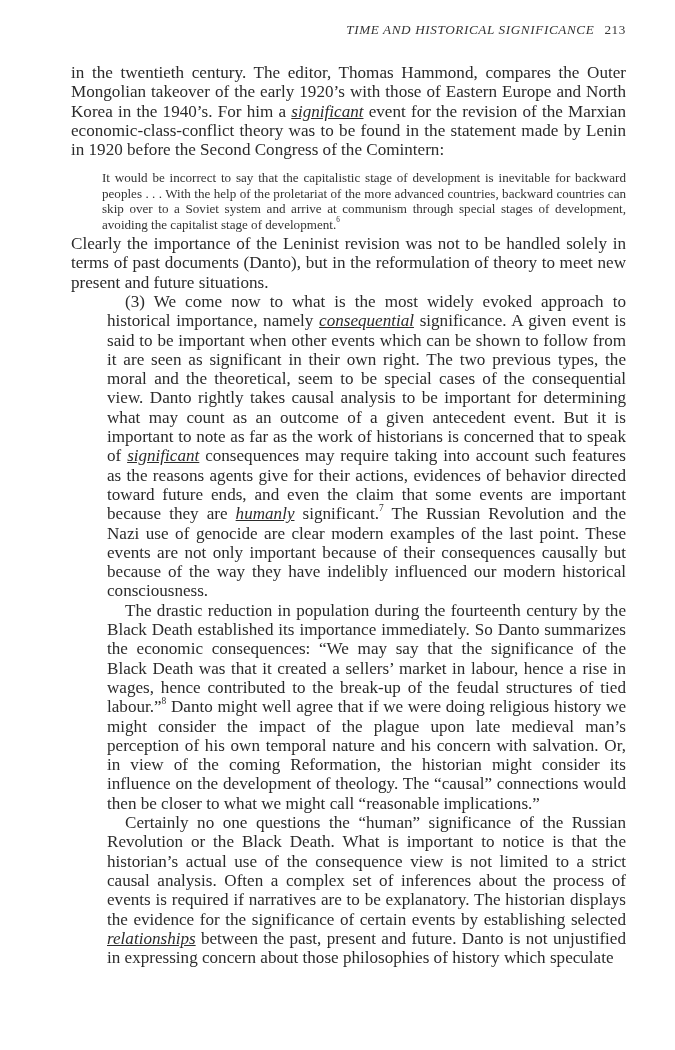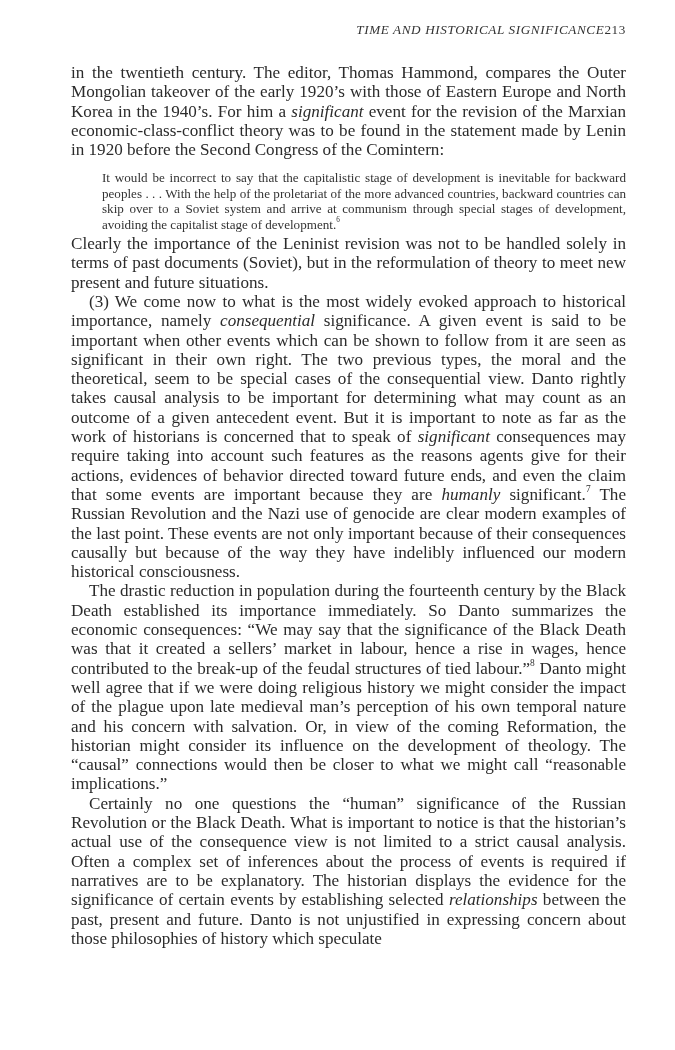--- a/index.html
+++ b/index.html
@@ -26,69 +26,71 @@
       top: 22px;
       right: 0;
       font-size: 13.2px;
       font-style: italic;
       letter-spacing: 0.6px;
       color: #333;
       white-space: nowrap;
     }
     .running-head .folio {
       font-style: normal;
+      margin-left: 10px;
     }
     .body-text {
       position: absolute;
       top: 63px;
       left: 0;
       width: 555px;
       font-size: 17.1px;
       line-height: 19.3px;
       text-align: justify;
       hyphens: none;
     }
     .body-text p {
       margin: 0;
     }
     .body-text p.indent {
       text-indent: 18px;
+      margin-left: 36px;
     }
     .blockquote {
       margin: 11px 0 2px 31px;
       font-size: 13.1px;
       line-height: 15.4px;
       text-align: justify;
       color: #333;
     }
     sup {
       font-size: 0.55em;
       line-height: 0;
       vertical-align: super;
       position: relative;
       top: -0.15em;
     }
-    em { font-style: italic; }
+    em { font-style: italic; text-decoration: underline; }
   </style>
 </head>
 <body>
 
 <div class="page">
 
   <div class="running-head">
     <span>TIME AND HISTORICAL SIGNIFICANCE</span><span class="folio">213</span>
   </div>
 
   <div class="body-text">
 
     <p><span>in the twentieth century. The editor, Thomas Hammond, compares the Outer Mongolian takeover of the early 1920’s with those of Eastern Europe and North Korea in the 1940’s. For him a </span><em>significant</em><span> event for the revision of the Marxian economic-class-conflict theory was to be found in the statement made by Lenin in 1920 before the Second Congress of the Comintern:</span></p>
 
     <div class="blockquote"><span>It would be incorrect to say that the capitalistic stage of development is inevitable for backward peoples . . . With the help of the proletariat of the more advanced countries, backward countries can skip over to a Soviet system and arrive at communism through special stages of development, avoiding the capitalist stage of development.</span><sup>6</sup></div>
 
-    <p><span>Clearly the importance of the Leninist revision was not to be handled solely in terms of past documents (Soviet), but in the reformulation of theory to meet new present and future situations.</span></p>
+    <p><span>Clearly the importance of the Leninist revision was not to be handled solely in terms of past documents (Danto), but in the reformulation of theory to meet new present and future situations.</span></p>
 
     <p class="indent"><span>(3) We come now to what is the most widely evoked approach to historical importance, namely </span><em>consequential</em><span> significance. A given event is said to be important when other events which can be shown to follow from it are seen as significant in their own right. The two previous types, the moral and the theoretical, seem to be special cases of the consequential view. Danto rightly takes causal analysis to be important for determining what may count as an outcome of a given antecedent event. But it is important to note as far as the work of historians is concerned that to speak of </span><em>significant</em><span> consequences may require taking into account such features as the reasons agents give for their actions, evidences of behavior directed toward future ends, and even the claim that some events are important because they are </span><em>humanly</em><span> significant.</span><sup>7</sup><span> The Russian Revolution and the Nazi use of genocide are clear modern examples of the last point. These events are not only important because of their consequences causally but because of the way they have indelibly influenced our modern historical consciousness.</span></p>
 
     <p class="indent"><span>The drastic reduction in population during the fourteenth century by the Black Death established its importance immediately. So Danto summa­rizes the economic consequences: “We may say that the significance of the Black Death was that it created a sellers’ market in labour, hence a rise in wages, hence contributed to the break-up of the feudal structures of tied labour.”</span><sup>8</sup><span> Danto might well agree that if we were doing religious history we might consider the impact of the plague upon late medieval man’s perception of his own temporal nature and his concern with salvation. Or, in view of the coming Reformation, the historian might consider its influence on the development of theology. The “causal” connections would then be closer to what we might call “reasonable implications.”</span></p>
 
     <p class="indent"><span>Certainly no one questions the “human” significance of the Russian Revolution or the Black Death. What is important to notice is that the historian’s actual use of the consequence view is not limited to a strict causal analysis. Often a complex set of inferences about the process of events is required if narratives are to be explanatory. The historian displays the evidence for the significance of certain events by establishing selected </span><em>relationships</em><span> between the past, present and future. Danto is not unjustified in expressing concern about those philosophies of history which speculate</span></p>
 
   </div>
 </div>
 

